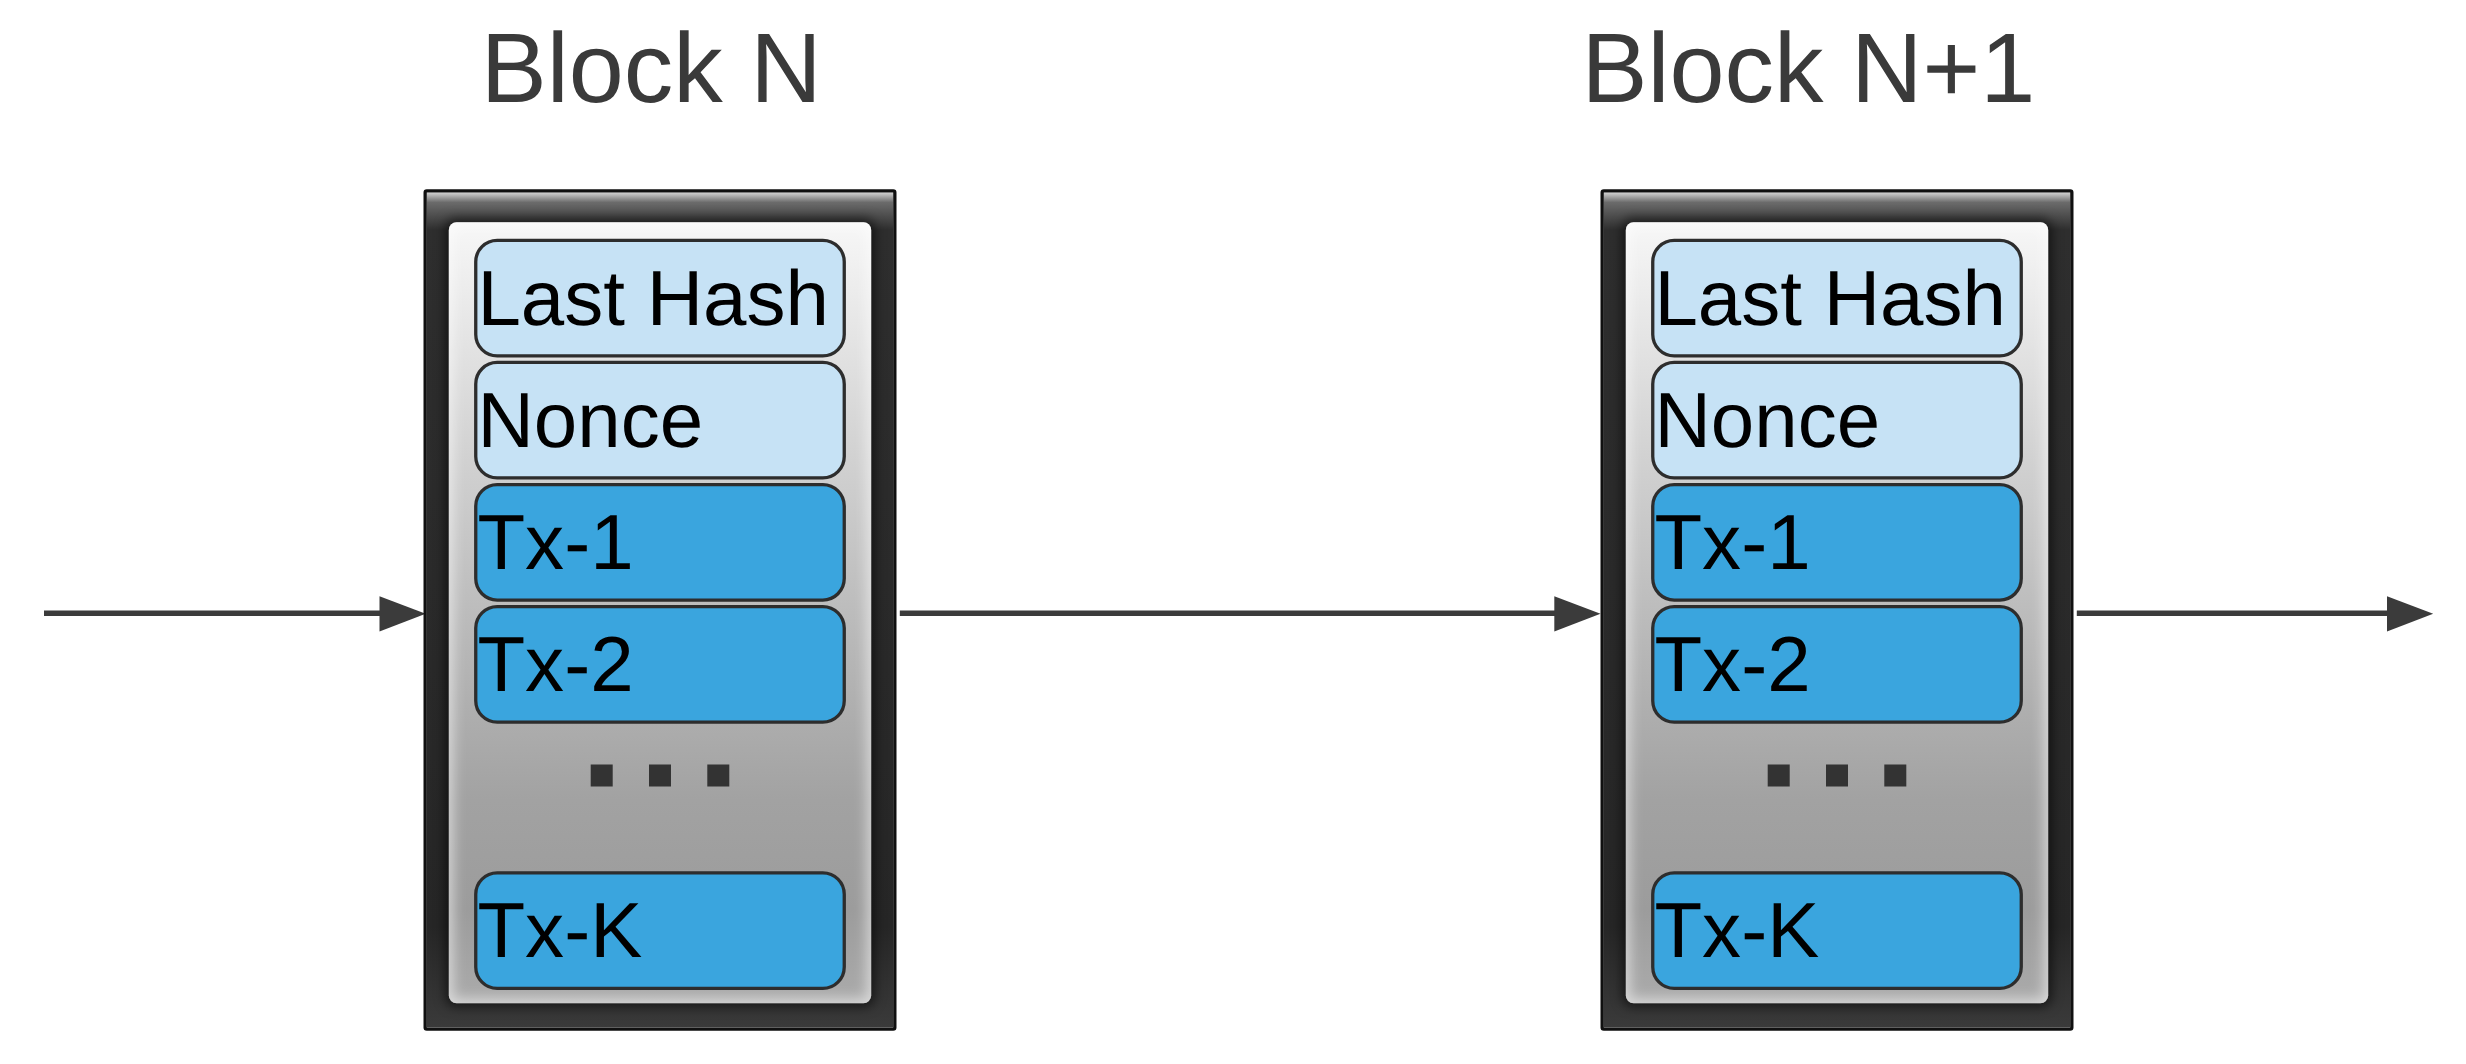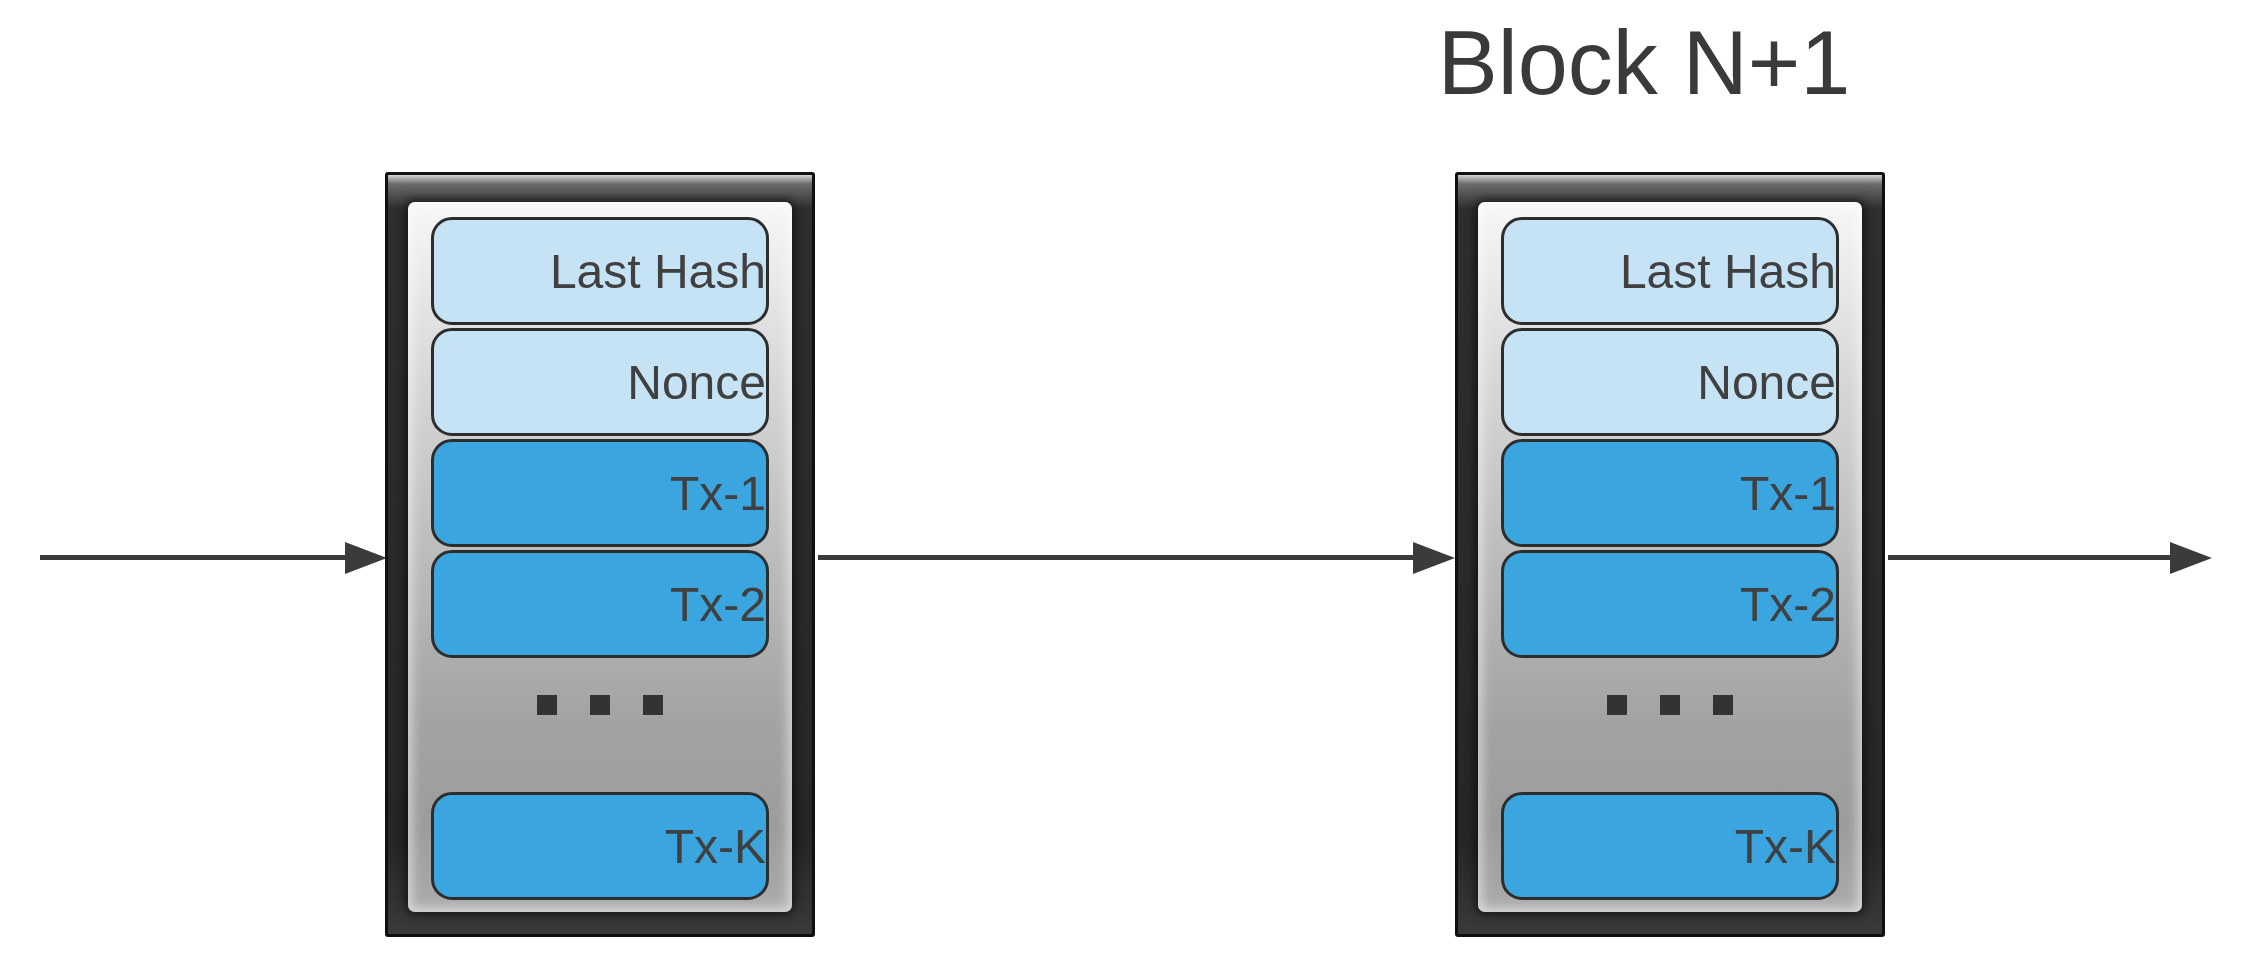--- a/index.html
+++ b/index.html
@@ -61,27 +61,27 @@
 
   
   .cell {
     flex: 0 0 auto;
     height: 102px;
     margin-bottom: 3px;
     border: 3px solid #2d2d2d;
     border-radius: 21px;
     display: flex;
     align-items: center;
-    justify-content: flex-end;
-    font-size: 48px;
-    color: #404040;
+    justify-content: flex-start;
+    font-size: 71px;
+    color: #000000;
     white-space: nowrap;
   }
   .cell-light { background: #c6e2f5; }
-  .cell-blue  { background: #3aa5de; padding-left: 40px; }
+  .cell-blue  { background: #3aa5de; }
   .cell-tail  { margin-bottom: 0; margin-top: 44px; }
 
   
   .dots {
     flex: 1 1 auto;
     display: flex;
     align-items: center;
     justify-content: center;
     gap: 33px;
   }
@@ -117,20 +117,21 @@
   }
   .pos-arrow-0 { left: 40px;   width: 347px; }
   .pos-arrow-1 { left: 818px;  width: 637px; }
   .pos-arrow-2 { left: 1888px; width: 324px; }
 </style>
 </head>
 <body>
 
 <div class="canvas">
 
+  <div class="block-title pos-title-0">Block N</div>
   <div class="block-title pos-title-1">Block N+1</div>
 
   <div class="arrow pos-arrow-0">
     <div class="shaft"></div>
     <div class="head"></div>
   </div>
 
   <div class="block pos-block-0">
     <div class="block-panel">
       <div class="cell cell-light">

